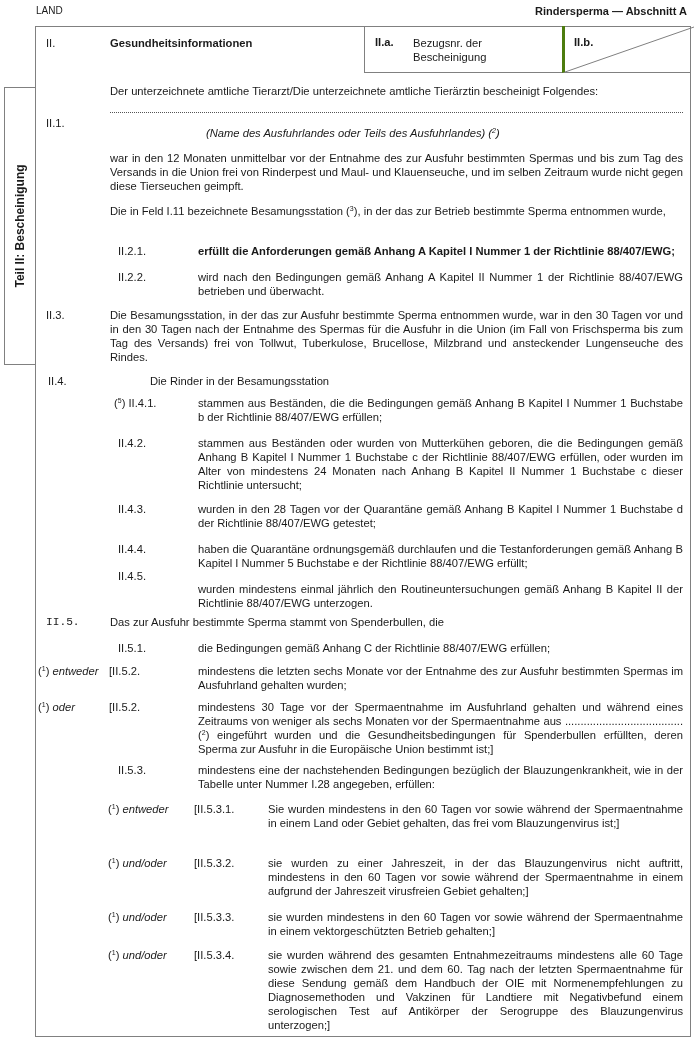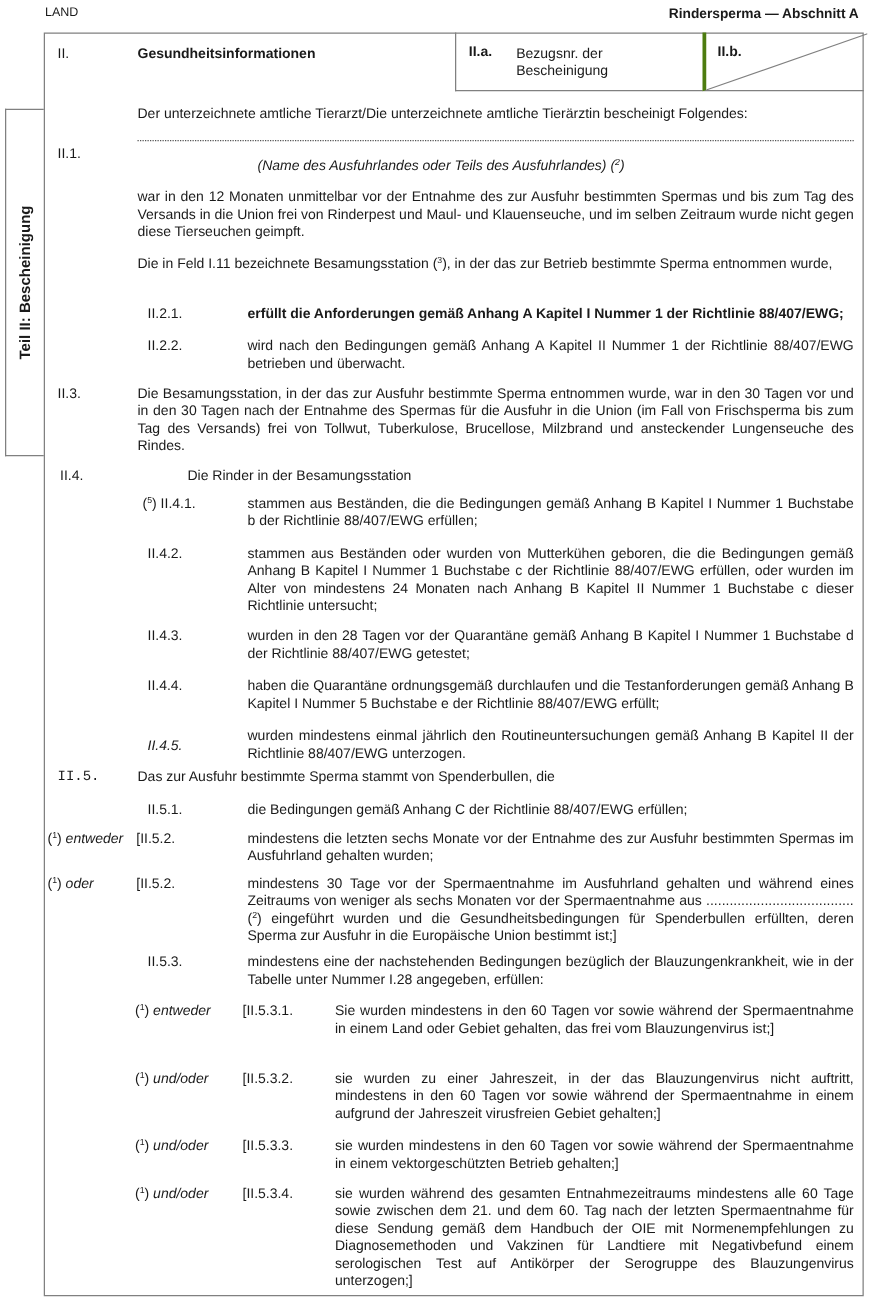--- a/index.html
+++ b/index.html
@@ -98,21 +98,21 @@
 
 <div class="t" style="left:118px; top:436px;">II.4.2.</div>
 <div class="t j" style="left:198px; top:436px; width:485px;">stammen aus Beständen oder wurden von Mutterkühen geboren, die die Bedingungen gemäß Anhang B Kapitel I Nummer 1 Buchstabe c der Richtlinie 88/407/EWG erfüllen, oder wurden im Alter von mindestens 24 Monaten nach Anhang B Kapitel II Nummer 1 Buchstabe c dieser Richtlinie untersucht;</div>
 
 <div class="t" style="left:118px; top:502px;">II.4.3.</div>
 <div class="t j" style="left:198px; top:502px; width:485px;">wurden in den 28 Tagen vor der Quarantäne gemäß Anhang B Kapitel I Nummer 1 Buchstabe d der Richtlinie 88/407/EWG getestet;</div>
 
 <div class="t" style="left:118px; top:542px;">II.4.4.</div>
 <div class="t j" style="left:198px; top:542px; width:485px;">haben die Quarantäne ordnungsgemäß durchlaufen und die Testanforderungen gemäß Anhang B Kapitel I Nummer 5 Buchstabe e der Richtlinie 88/407/EWG erfüllt;</div>
 
-<div class="t" style="left:118px; top:590px;font-style:italic;">II.4.5.</div>
+<div class="t" style="left:118px; top:569px;">II.4.5.</div>
 <div class="t j" style="left:198px; top:582px; width:485px;">wurden mindestens einmal jährlich den Routineuntersuchungen gemäß Anhang B Kapitel II der Richtlinie 88/407/EWG unterzogen.</div>
 
 <div class="t" style="left:46px; top:615px;font-family:Liberation Mono, monospace;">II.5.</div>
 <div class="t" style="left:110px; top:615px;">Das zur Ausfuhr bestimmte Sperma stammt von Spenderbullen, die</div>
 
 <div class="t" style="left:118px; top:641px;">II.5.1.</div>
 <div class="t" style="left:198px; top:641px; width:485px;">die Bedingungen gemäß Anhang C der Richtlinie 88/407/EWG erfüllen;</div>
 
 <div class="t" style="left:38px; top:664px;">(<sup>1</sup>) <span class="i">entweder</span></div>
 <div class="t" style="left:109px; top:664px;">[II.5.2.</div>

